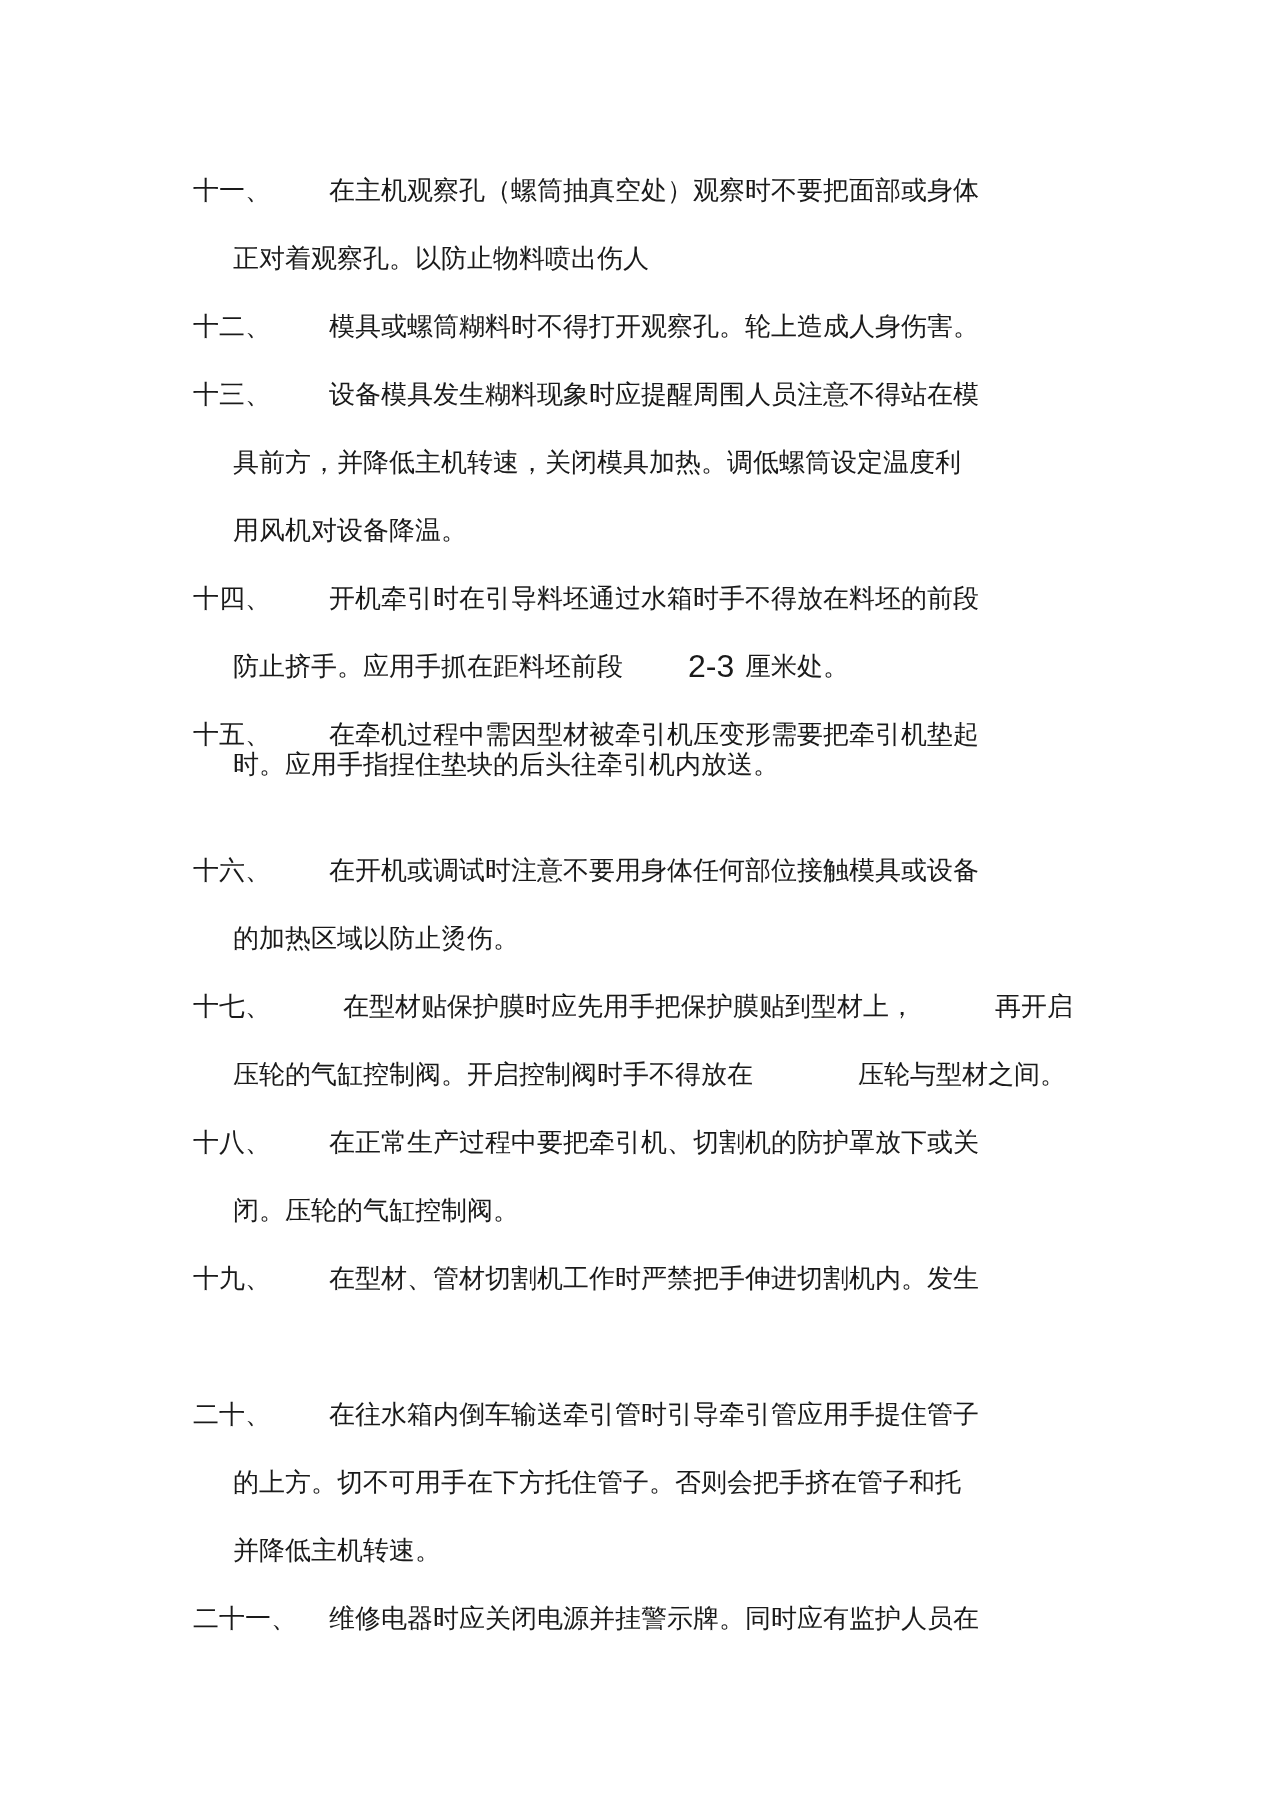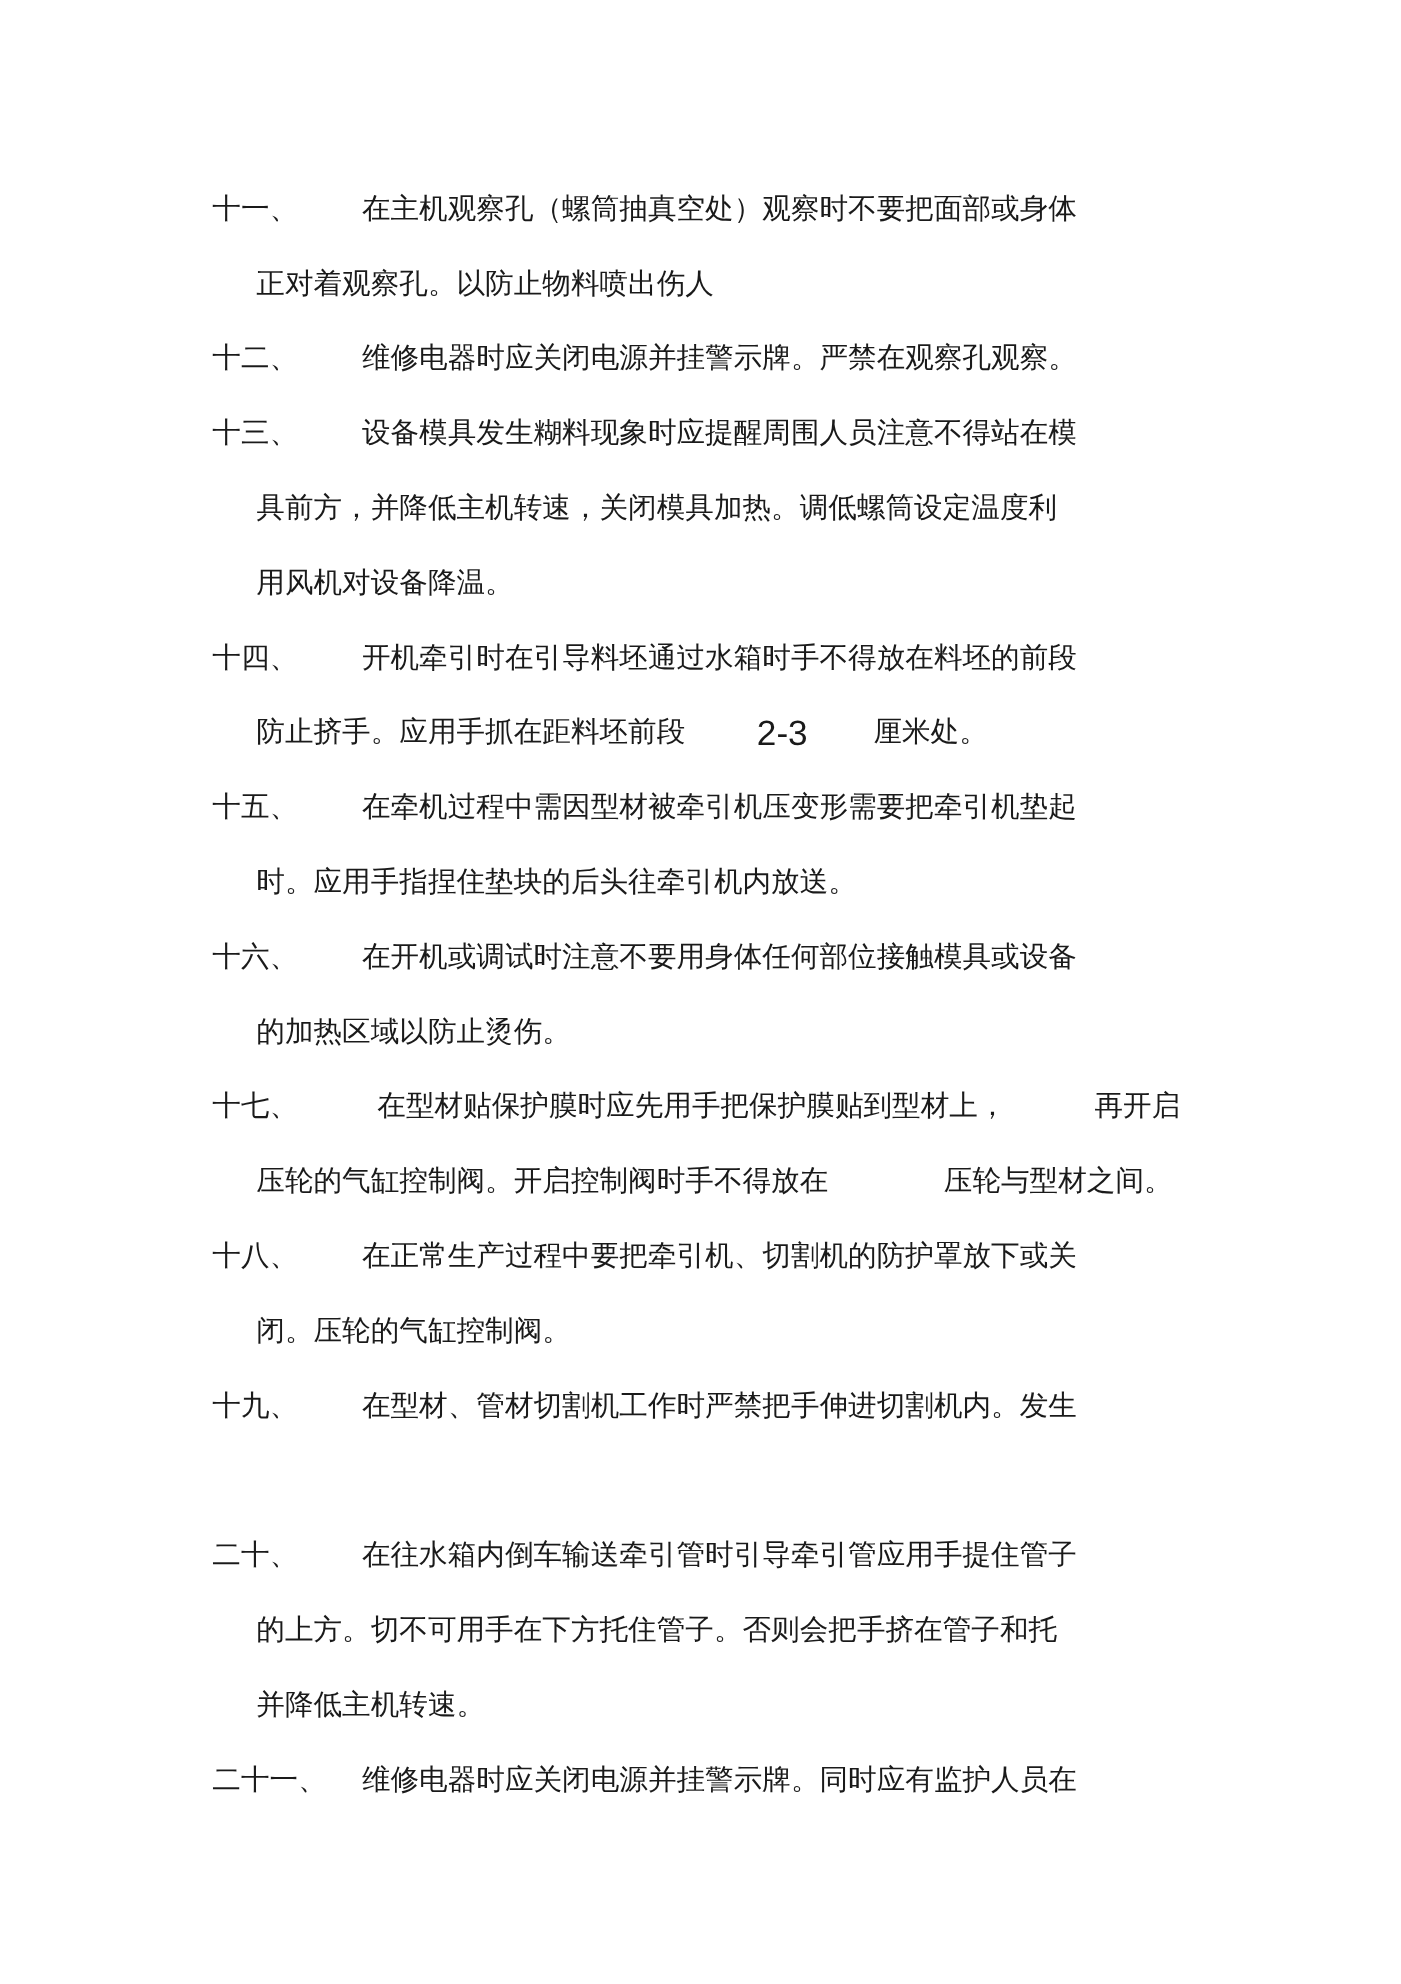--- a/index.html
+++ b/index.html
@@ -49,36 +49,36 @@
 </head>
 <body>
 
 <div class="page">
 
   <div class="line num" style="top:173px">十一、</div>
   <div class="line body-first" style="top:173px">在主机观察孔（螺筒抽真空处）观察时不要把面部或身体</div>
   <div class="line cont" style="top:241px">正对着观察孔。以防止物料喷出伤人</div>
 
   <div class="line num" style="top:309px">十二、</div>
-  <div class="line body-first" style="top:309px">维修电器时应关闭电源并挂警示牌。严禁在观察孔观察。</div>
+  <div class="line body-first" style="top:309px">模具或螺筒糊料时不得打开观察孔。轮上造成人身伤害。</div>
 
   <div class="line num" style="top:377px">十三、</div>
   <div class="line body-first" style="top:377px">设备模具发生糊料现象时应提醒周围人员注意不得站在模</div>
   <div class="line cont" style="top:445px">具前方，并降低主机转速，关闭模具加热。调低螺筒设定温度利</div>
   <div class="line cont" style="top:513px">用风机对设备降温。</div>
 
   <div class="line num" style="top:581px">十四、</div>
   <div class="line body-first" style="top:581px">开机牵引时在引导料坯通过水箱时手不得放在料坯的前段</div>
   <div class="line cont" style="top:649px">防止挤手。应用手抓在距料坯前段</div>
   <div class="line latin" style="top:649px; left:688px; font-size:32px;">2-3</div>
-  <div class="line" style="top:649px; left:794px;">厘米处。</div>
+  <div class="line" style="top:649px; left:745px;">厘米处。</div>
 
   <div class="line num" style="top:717px">十五、</div>
   <div class="line body-first" style="top:717px">在牵机过程中需因型材被牵引机压变形需要把牵引机垫起</div>
-  <div class="line cont" style="top:785px">时。应用手指捏住垫块的后头往牵引机内放送。</div>
+  <div class="line cont" style="top:747px">时。应用手指捏住垫块的后头往牵引机内放送。</div>
 
   <div class="line num" style="top:853px">十六、</div>
   <div class="line body-first" style="top:853px">在开机或调试时注意不要用身体任何部位接触模具或设备</div>
   <div class="line cont" style="top:921px">的加热区域以防止烫伤。</div>
 
   <div class="line num" style="top:989px">十七、</div>
   <div class="line" style="top:989px; left:343px;">在型材贴保护膜时应先用手把保护膜贴到型材上，</div>
   <div class="line" style="top:989px; left:995px;">再开启</div>
   <div class="line cont" style="top:1057px">压轮的气缸控制阀。开启控制阀时手不得放在</div>
   <div class="line" style="top:1057px; left:858px;">压轮与型材之间。</div>

